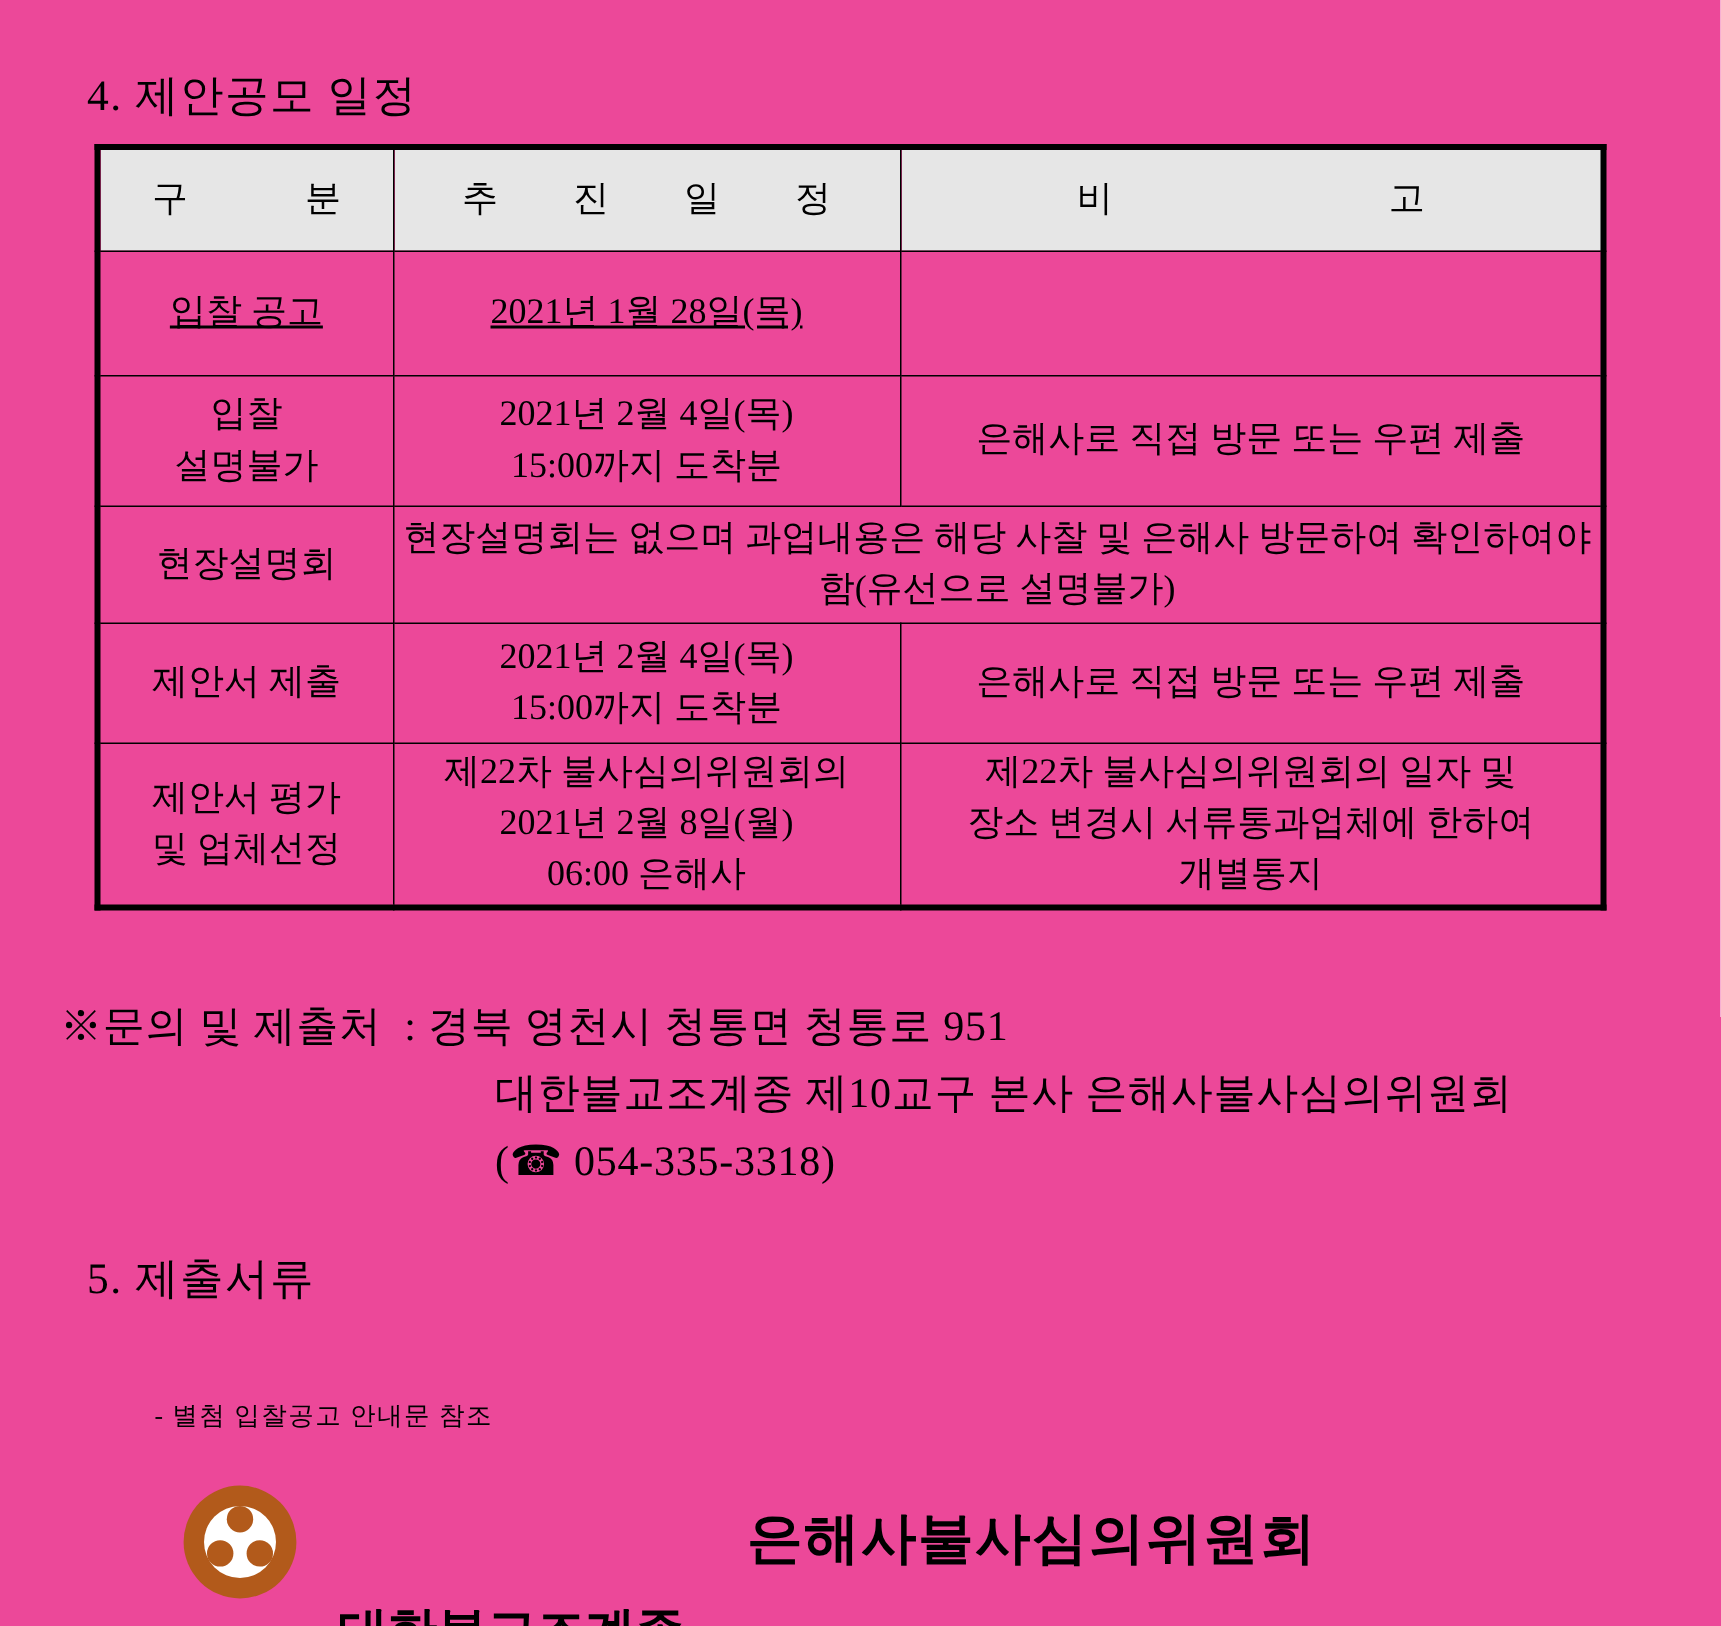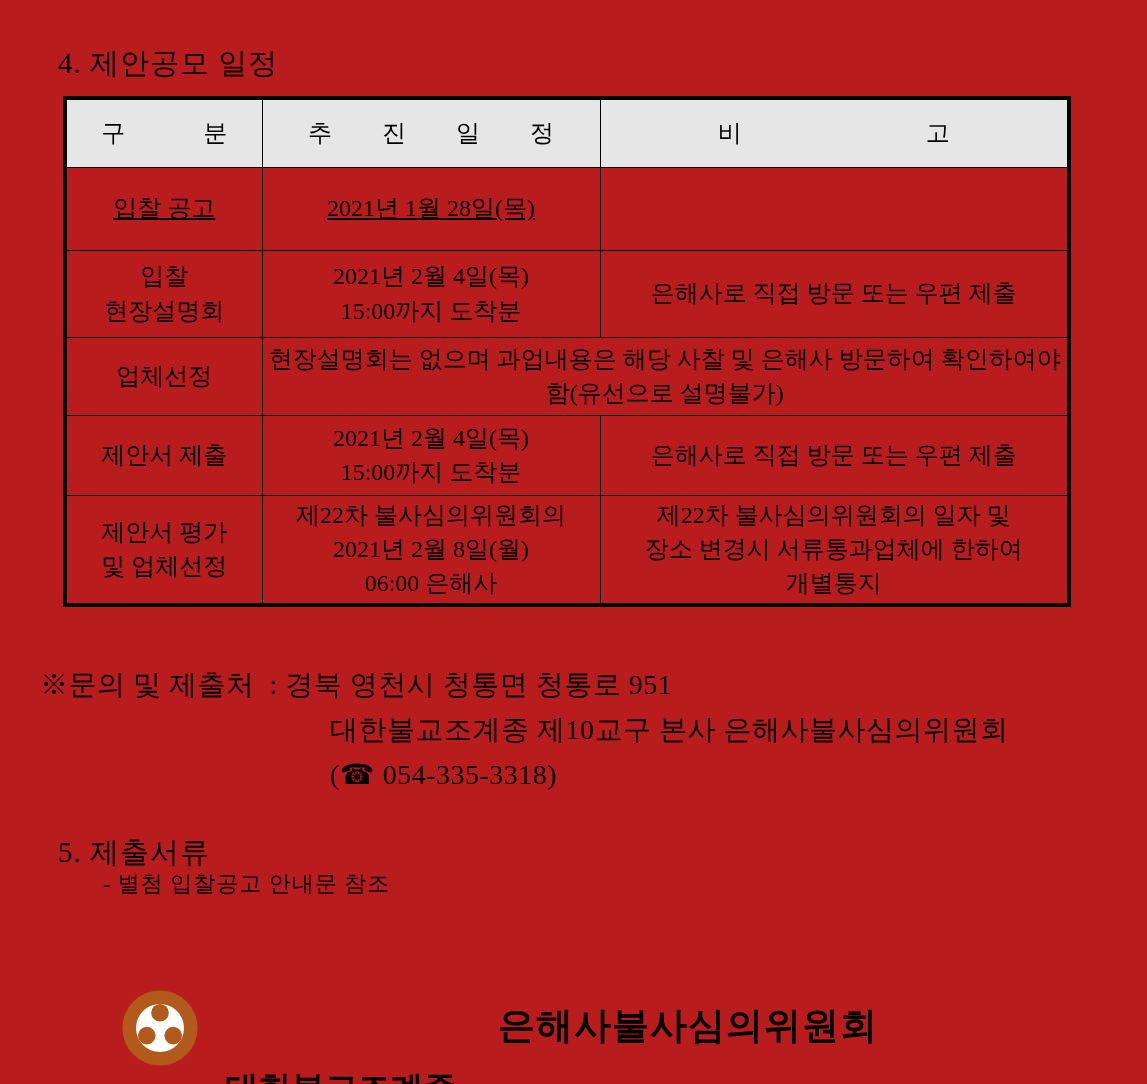--- a/index.html
+++ b/index.html
@@ -1,37 +1,37 @@
 <!DOCTYPE html>
 <html><head>
 <meta charset="utf-8">
 <style>
   html, body { margin: 0; padding: 0; background: #ffffff; }
   .page {
     position: relative;
     width: 1147px;
     height: 1084px;
-    background: #b91c1c;
+    background: #ec4899;
     font-family: "Liberation Serif", "DejaVu Serif", serif;
     color: #000000;
     overflow: hidden;
   }
   .sec-title {
     position: absolute;
     font-size: 29px;
     font-weight: 400;
     white-space: pre;
     letter-spacing: 1px;
   }
   .t4 { left: 58px; top: 44px; }
   .t5 { left: 58px; top: 833px; }
   .t5item {
     position: absolute;
-    left: 103px; top: 869px;
-    font-size: 22px;
+    left: 103px; top: 932px;
+    font-size: 17px;
     white-space: pre;
     letter-spacing: 1px;
   }
   table.schedule {
     position: absolute;
     left: 63px; top: 96px;
     width: 1004px;
     border-collapse: collapse;
     table-layout: fixed;
     border: 4px solid #000000;
@@ -121,27 +121,27 @@
       </tr>
     </thead>
     <tbody>
       <tr class="rh-1">
         <td>입찰 공고</td>
         <td>2021년 1월 28일(목)</td>
         <td></td>
       </tr>
       <tr class="rh-2">
         <td>입찰
-현장설명회</td>
+설명불가</td>
         <td>2021년 2월 4일(목)
 15:00까지 도착분</td>
         <td>은해사로 직접 방문 또는 우편 제출</td>
       </tr>
       <tr class="rh-3">
-        <td>업체선정</td>
+        <td>현장설명회</td>
         <td class="merged-note" colspan="2">현장설명회는 없으며 과업내용은 해당 사찰 및 은해사 방문하여 확인하여야 함(유선으로 설명불가)</td>
       </tr>
       <tr class="rh-4">
         <td>제안서 제출</td>
         <td>2021년 2월 4일(목)
 15:00까지 도착분</td>
         <td>은해사로 직접 방문 또는 우편 제출</td>
       </tr>
       <tr class="rh-5">
         <td>제안서 평가

